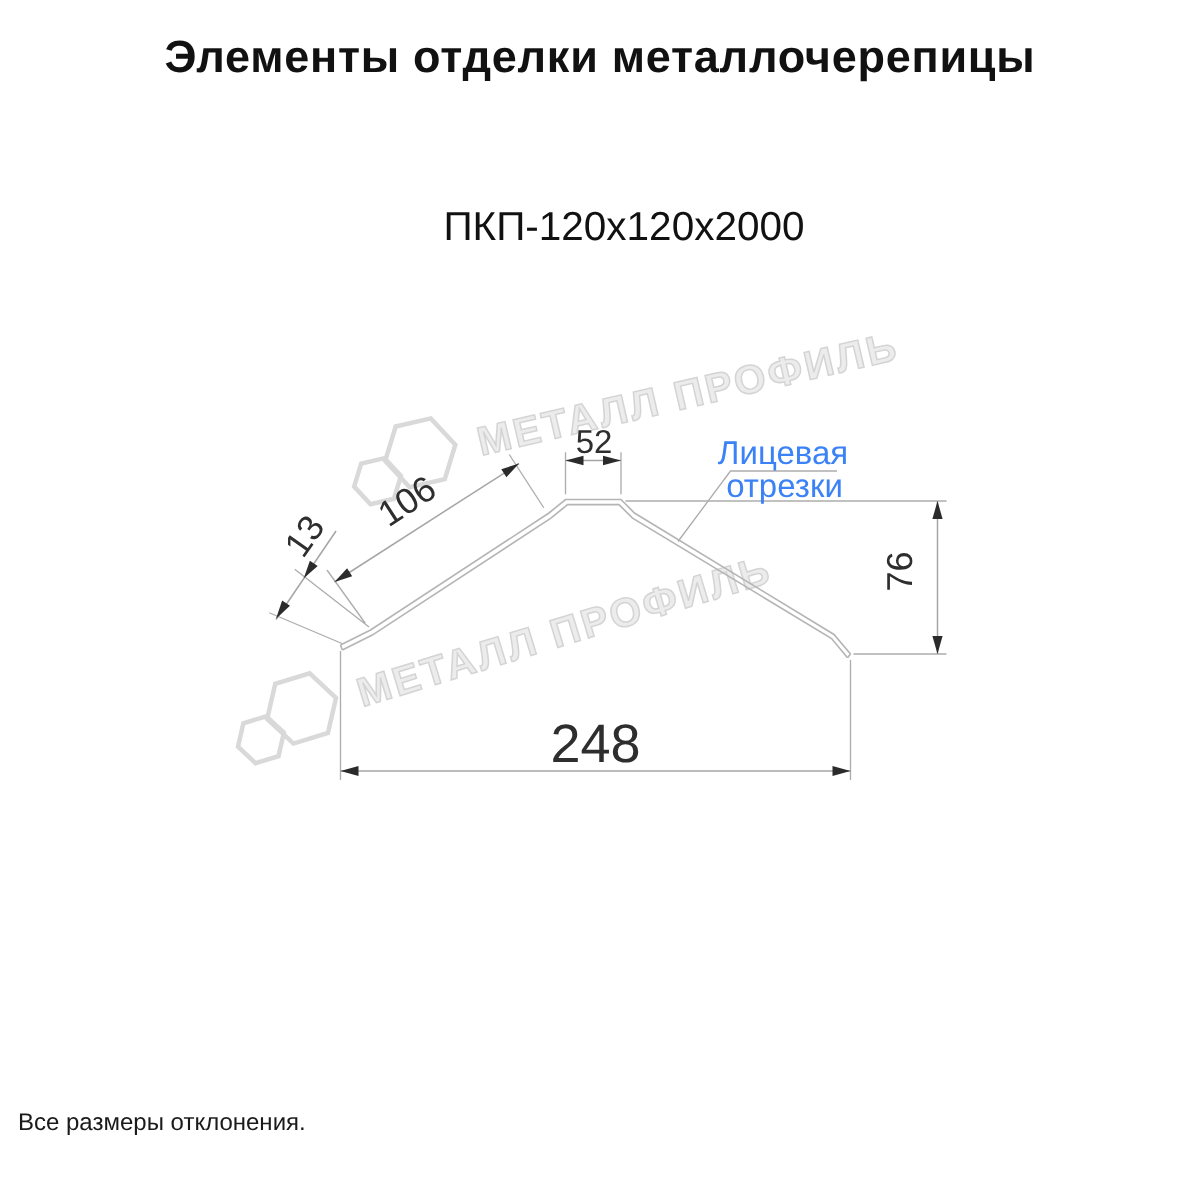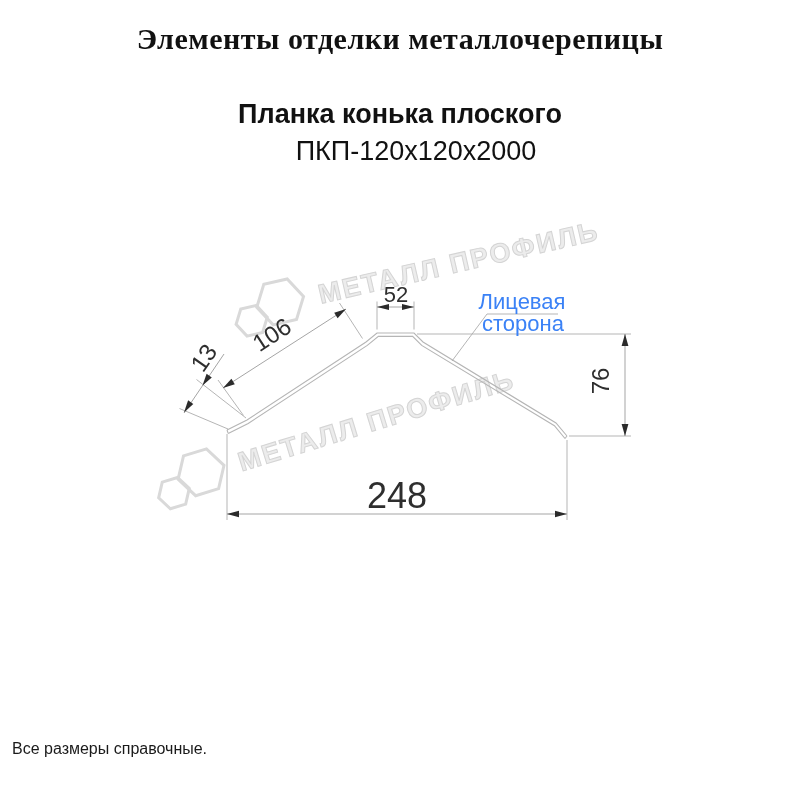--- a/index.html
+++ b/index.html
@@ -1,19 +1,19 @@
 <!DOCTYPE html>
 <html><head>
 <meta charset="utf-8">
 <style>
   html,body{margin:0;padding:0;background:#ffffff;}
   .page{position:relative;width:800px;height:800px;background:#fff;overflow:hidden;
         font-family:"Liberation Sans", sans-serif;}
   .txt{position:absolute;white-space:nowrap;color:#111;}
-  .title{top:22px;left:0;width:800px;text-align:center;font-size:30px;font-weight:bold;letter-spacing:.5px;font-family:Liberation Serif, serif;}
+  .title{top:22px;left:0;width:800px;text-align:center;font-size:30px;font-weight:bold;letter-spacing:.5px;}
   .subtitle{top:99px;left:0;width:800px;text-align:center;font-size:27px;font-weight:bold;}
   .code{top:136px;left:0;width:800px;text-align:center;font-size:27px;font-weight:normal;padding-left:16px;}
   .drawing{position:absolute;left:0;top:0;z-index:2;}
   .dim{position:absolute;z-index:3;color:#2e2e2e;font-size:24px;transform:translate(-50%,-50%);}
   .d28 {left:396px;top:295px;font-size:22px;}
   .d106{left:272px;top:335px;transform:translate(-50%,-50%) rotate(-33deg);}
   .d13 {left:204px;top:358px;transform:translate(-50%,-50%) rotate(-55deg);}
   .d76 {left:601px;top:381px;transform:translate(-50%,-50%) rotate(-90deg);}
   .d248{left:397px;top:496px;font-size:36px;}
   .face{position:absolute;z-index:3;color:#3b82f6;font-size:22px;transform:translate(-50%,-50%);}
@@ -28,21 +28,20 @@
   .wm2{left:150px;top:458px;transform:rotate(-17deg);}
   .wm-text{font-size:27px;font-weight:bold;letter-spacing:2px;color:#ececec;
            -webkit-text-stroke:1px #d4d4d4;}
 </style>
 </head>
 <body>
 
 <div class="page">
 
   <div class="txt title">Элементы отделки металлочерепицы</div>
-  <div class="txt subtitle">Планка конька плоского</div>
   <div class="txt code">ПКП-120х120х2000</div>
 
   <div class="wm wm1">
     <svg width="84" height="64" viewBox="0 0 84 64">
       <polygon points="78,30 66,9.2 42,9.2 30,30 42,50.8 66,50.8" fill="none" stroke="#d9d9d9" stroke-width="3"></polygon>
       <polygon points="38,42 30,28.1 14,28.1 6,42 14,55.9 30,55.9" fill="none" stroke="#d9d9d9" stroke-width="3"></polygon>
     </svg>
     <span class="wm-text">МЕТАЛЛ ПРОФИЛЬ</span>
   </div>
 
@@ -100,17 +99,17 @@
     </g>
   </svg>
 
   <div class="dim d28">52</div>
   <div class="dim d106">106</div>
   <div class="dim d13">13</div>
   <div class="dim d76">76</div>
   <div class="dim d248">248</div>
 
   <div class="face face1">Лицевая</div>
-  <div class="face face2">сторона</div>
+  <div class="face face2">отрезки</div>
 
-  <div class="foot f1">Все размеры справочные.</div>
+  <div class="foot f1">Все размеры отклонения.</div>
 
 </div>
 
 </body></html>

